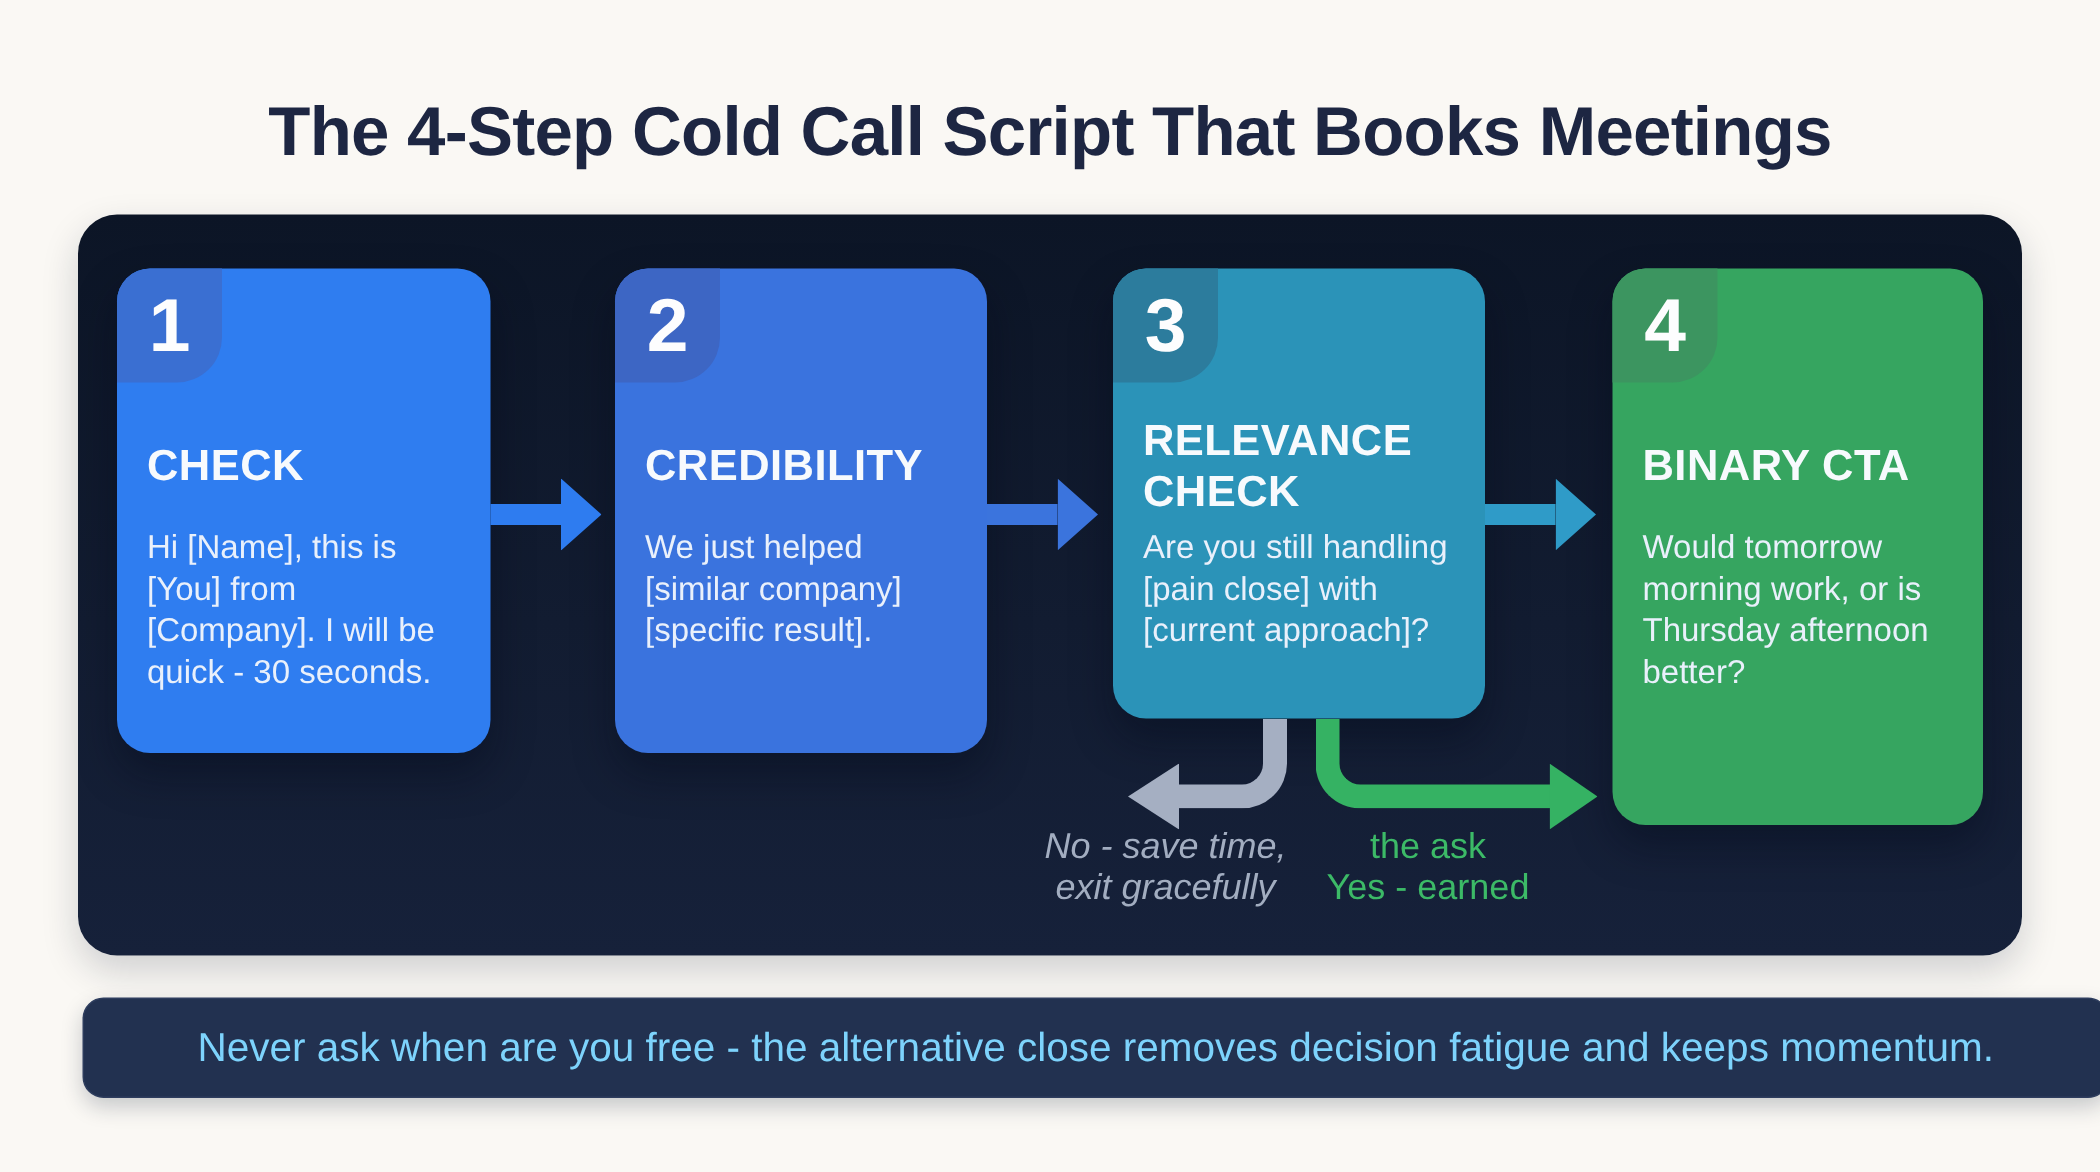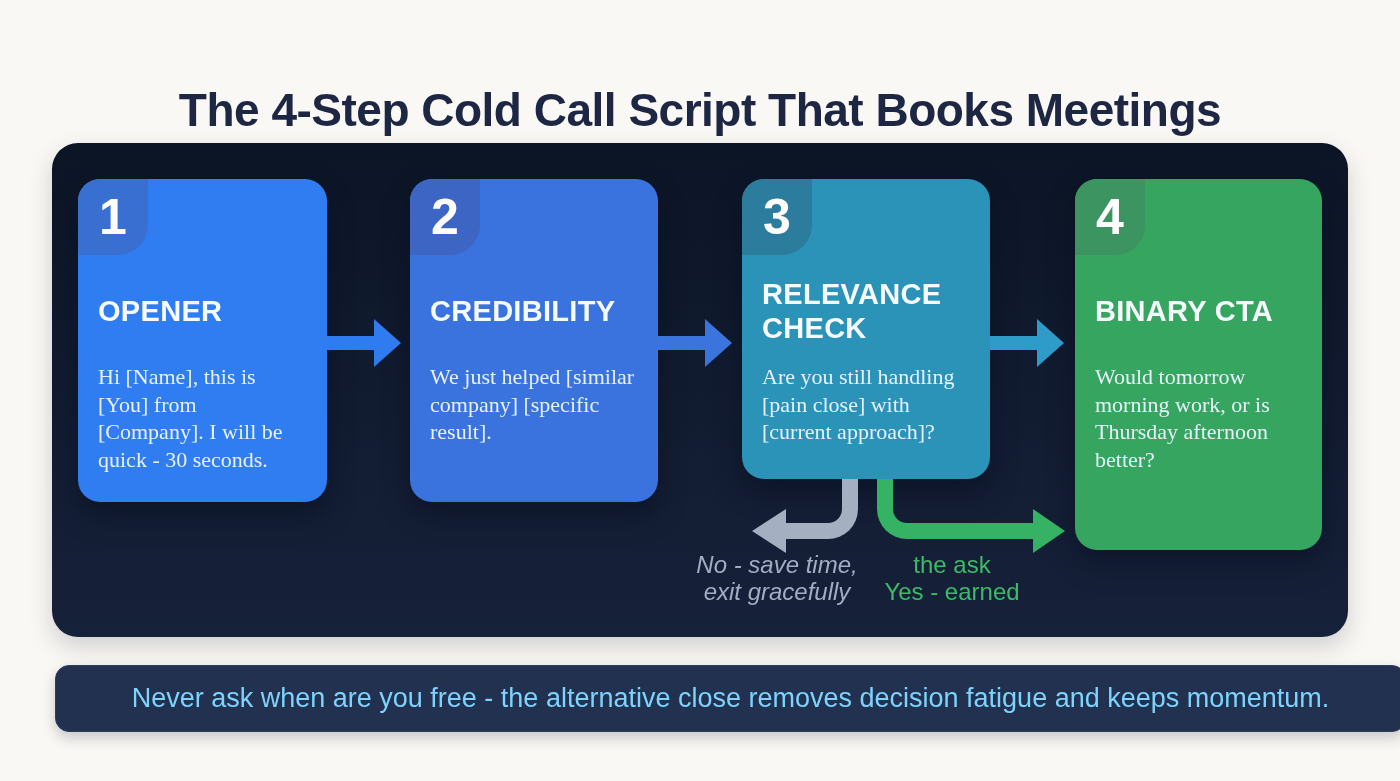--- a/index.html
+++ b/index.html
@@ -2,21 +2,21 @@
 <html><head>
 <meta charset="utf-8">
 <style>
   html,body{margin:0;padding:0;}
   body{
     width:1400px;height:781px;position:relative;overflow:hidden;
     background:#faf8f4;
     font-family:"Liberation Sans", sans-serif;
   }
   .title{
-    position:absolute;top:52px;left:0;width:100%;
+    position:absolute;top:29px;left:0;width:100%;
     text-align:center;font-size:46px;font-weight:bold;
     color:#1d2642;letter-spacing:-0.5px;
   }
   .panel{
     position:absolute;left:52px;top:143px;width:1296px;height:494px;
     border-radius:26px;
     background:linear-gradient(180deg,#0c1526 0%,#121c31 55%,#16213a 100%);
     box-shadow:0 10px 24px rgba(15,25,50,.18);
   }
   .card{
@@ -33,21 +33,21 @@
     border-radius:22px 0 30px 0;
     display:flex;align-items:center;justify-content:center;
     font-size:50px;font-weight:bold;color:#fdfdfe;
   }
   .card-title{
     min-height:72px;display:flex;align-items:center;
     font-size:29px;font-weight:bold;line-height:34px;
     color:#f7fafd;letter-spacing:.3px;
   }
   .card-body{
-    margin:16px 0 0;font-size:22px;line-height:27.5px;color:#e9f0fb;font-family:Liberation Serif, serif;
+    margin:4px 0 0;font-size:22px;line-height:27.5px;color:#e9f0fb;
   }
   .connector{position:absolute;top:176px;height:48px;display:flex;align-items:center;}
   .a1{left:275px;} .a2{left:606px;} .a3{left:938px;}
   .connector .bar{width:47px;height:14px;}
   .connector .head{width:27px;height:48px;clip-path:polygon(0 0,100% 50%,0 100%);}
   .elbow-no{
     position:absolute;left:730px;top:336px;width:76px;height:60px;
     box-sizing:border-box;border-right:16px solid;border-bottom:16px solid;
     border-bottom-right-radius:30px;border-top:none;border-left:none;
   }
@@ -83,21 +83,21 @@
 <body>
 
 <h1 class="title">The 4-Step Cold Call Script That Books Meetings</h1>
 
 <div class="panel">
 
   <div class="card c1" style="background: rgb(47, 125, 240);">
     <div class="badge" style="background: rgb(58, 111, 210);">
       <span>1</span>
     </div>
-    <div class="card-title">OPENER</div>
+    <div class="card-title">CHECK</div>
     <p class="card-body">Hi [Name], this is [You] from [Company]. I will be quick - 30 seconds.</p>
   </div>
 
   <div class="card c2" style="background: rgb(58, 115, 222);">
     <div class="badge" style="background: rgb(61, 102, 196);">
       <span>2</span>
     </div>
     <div class="card-title">CREDIBILITY</div>
     <p class="card-body">We just helped [similar company] [specific result].</p>
   </div>

